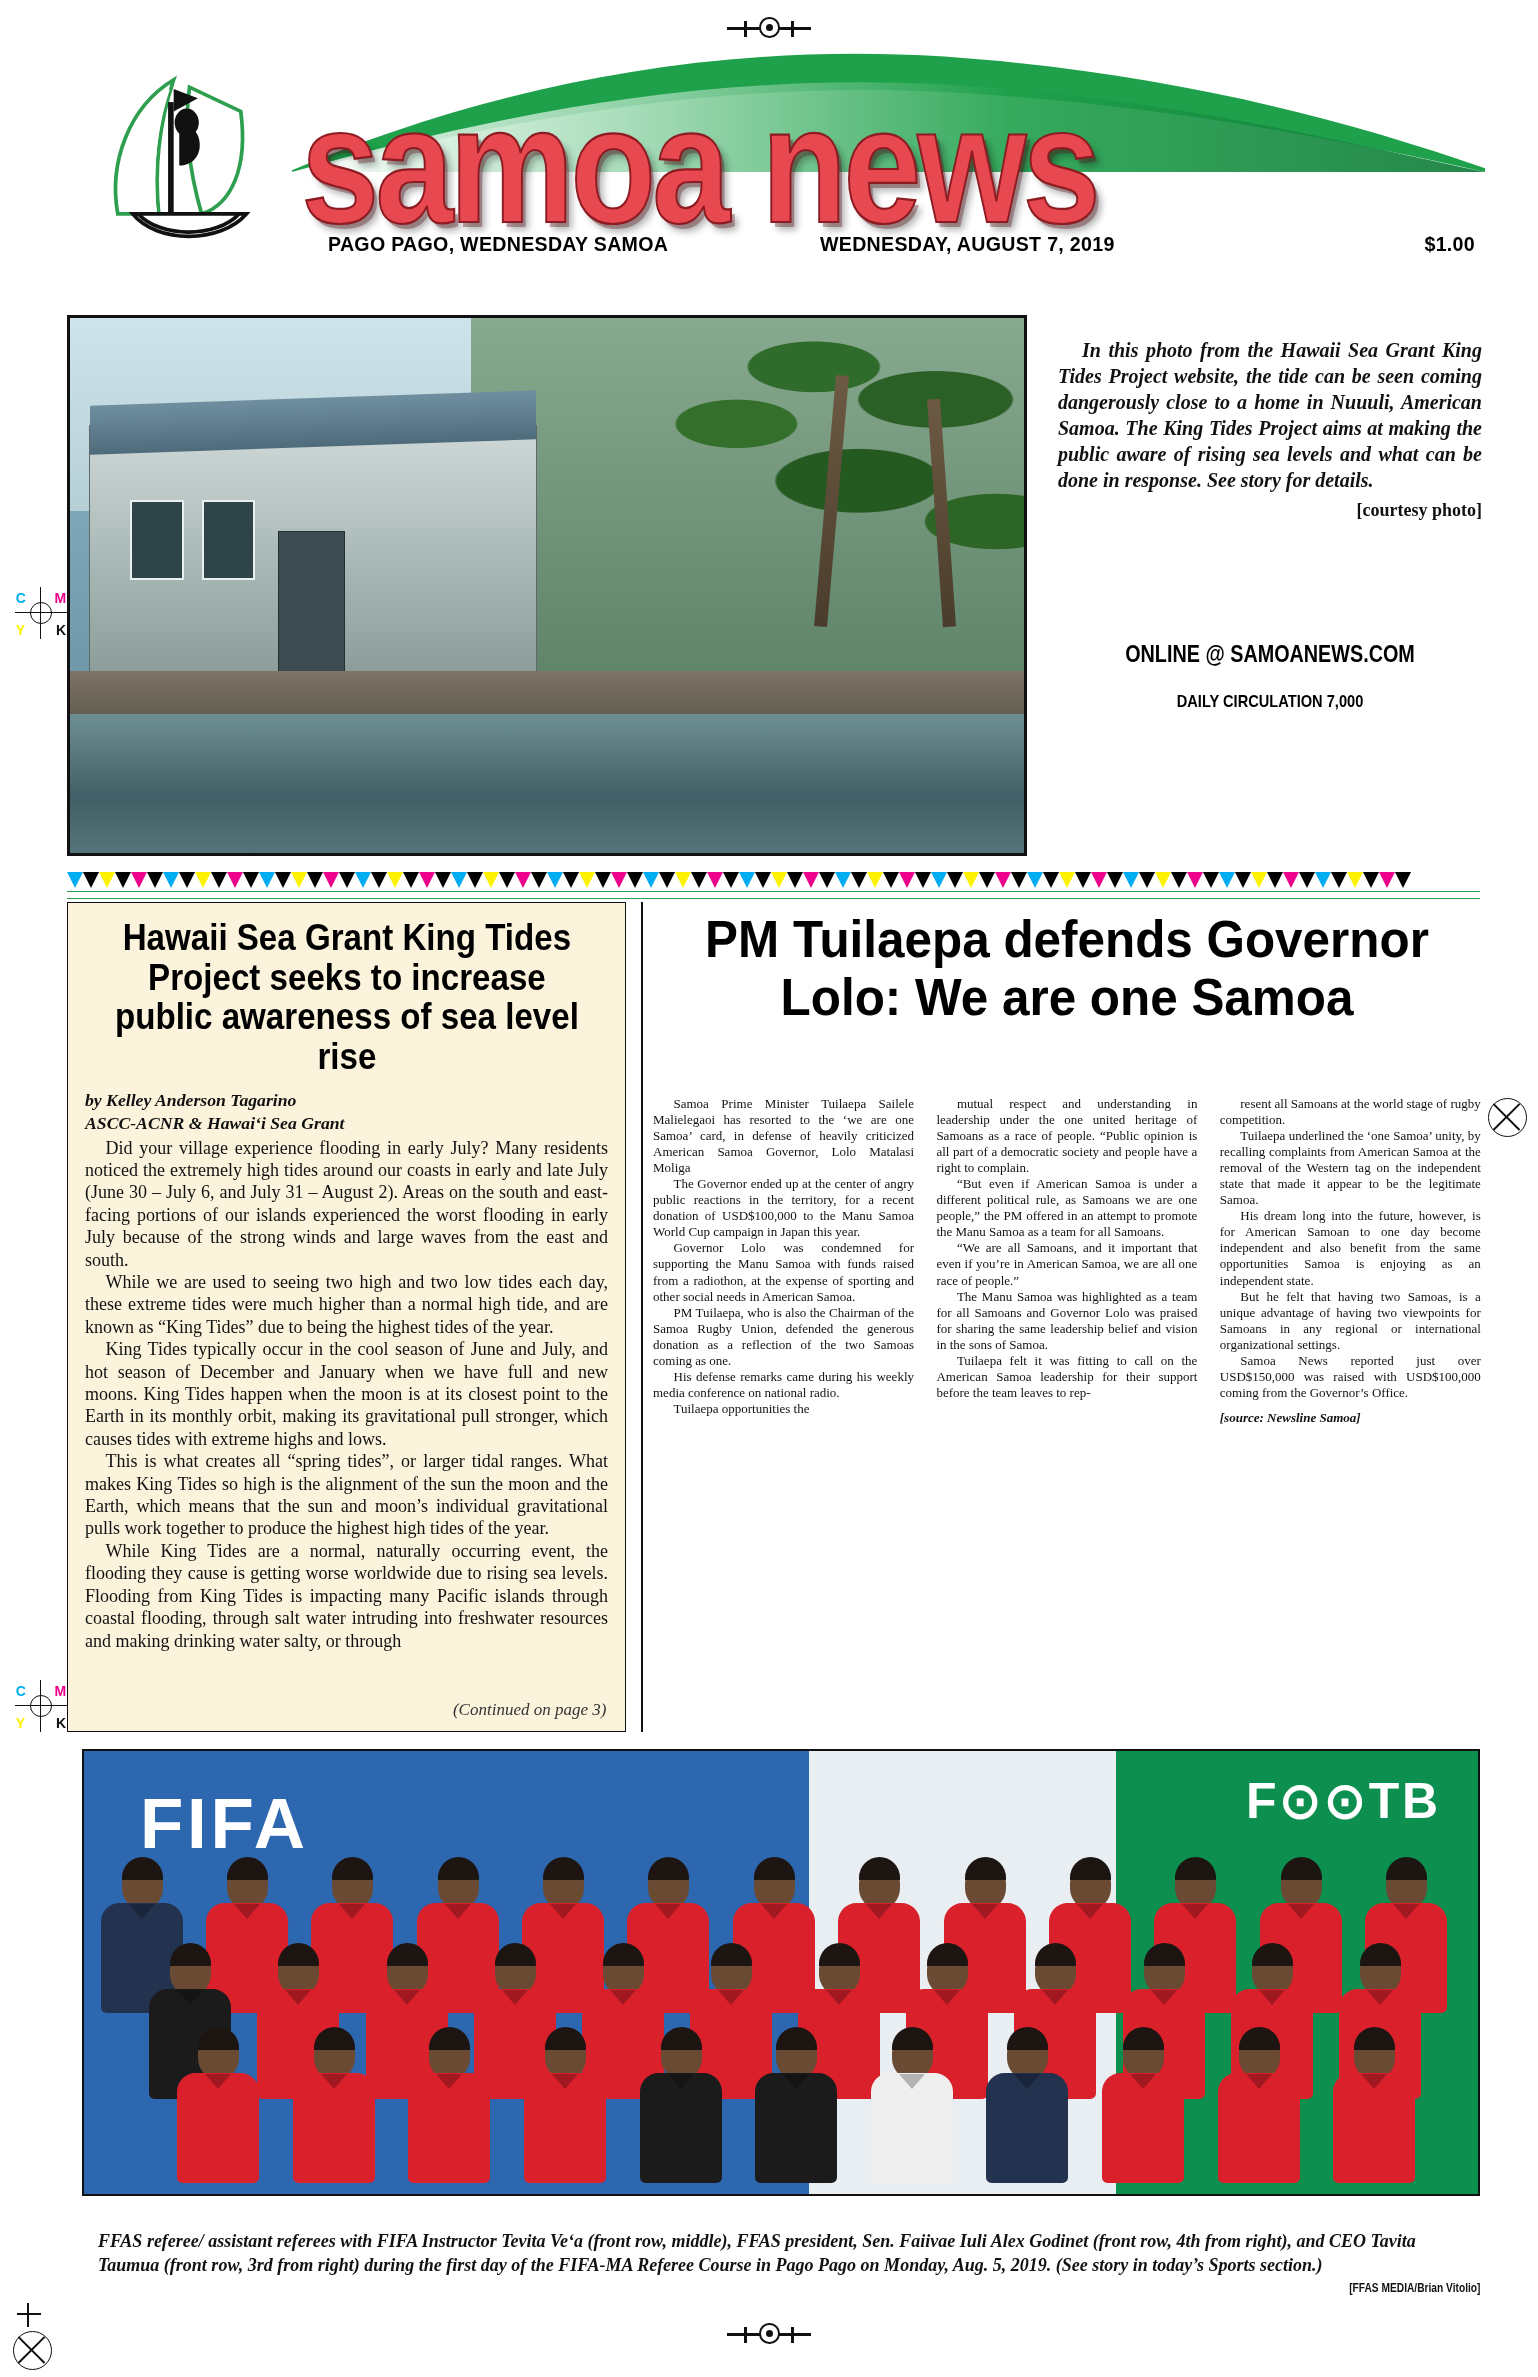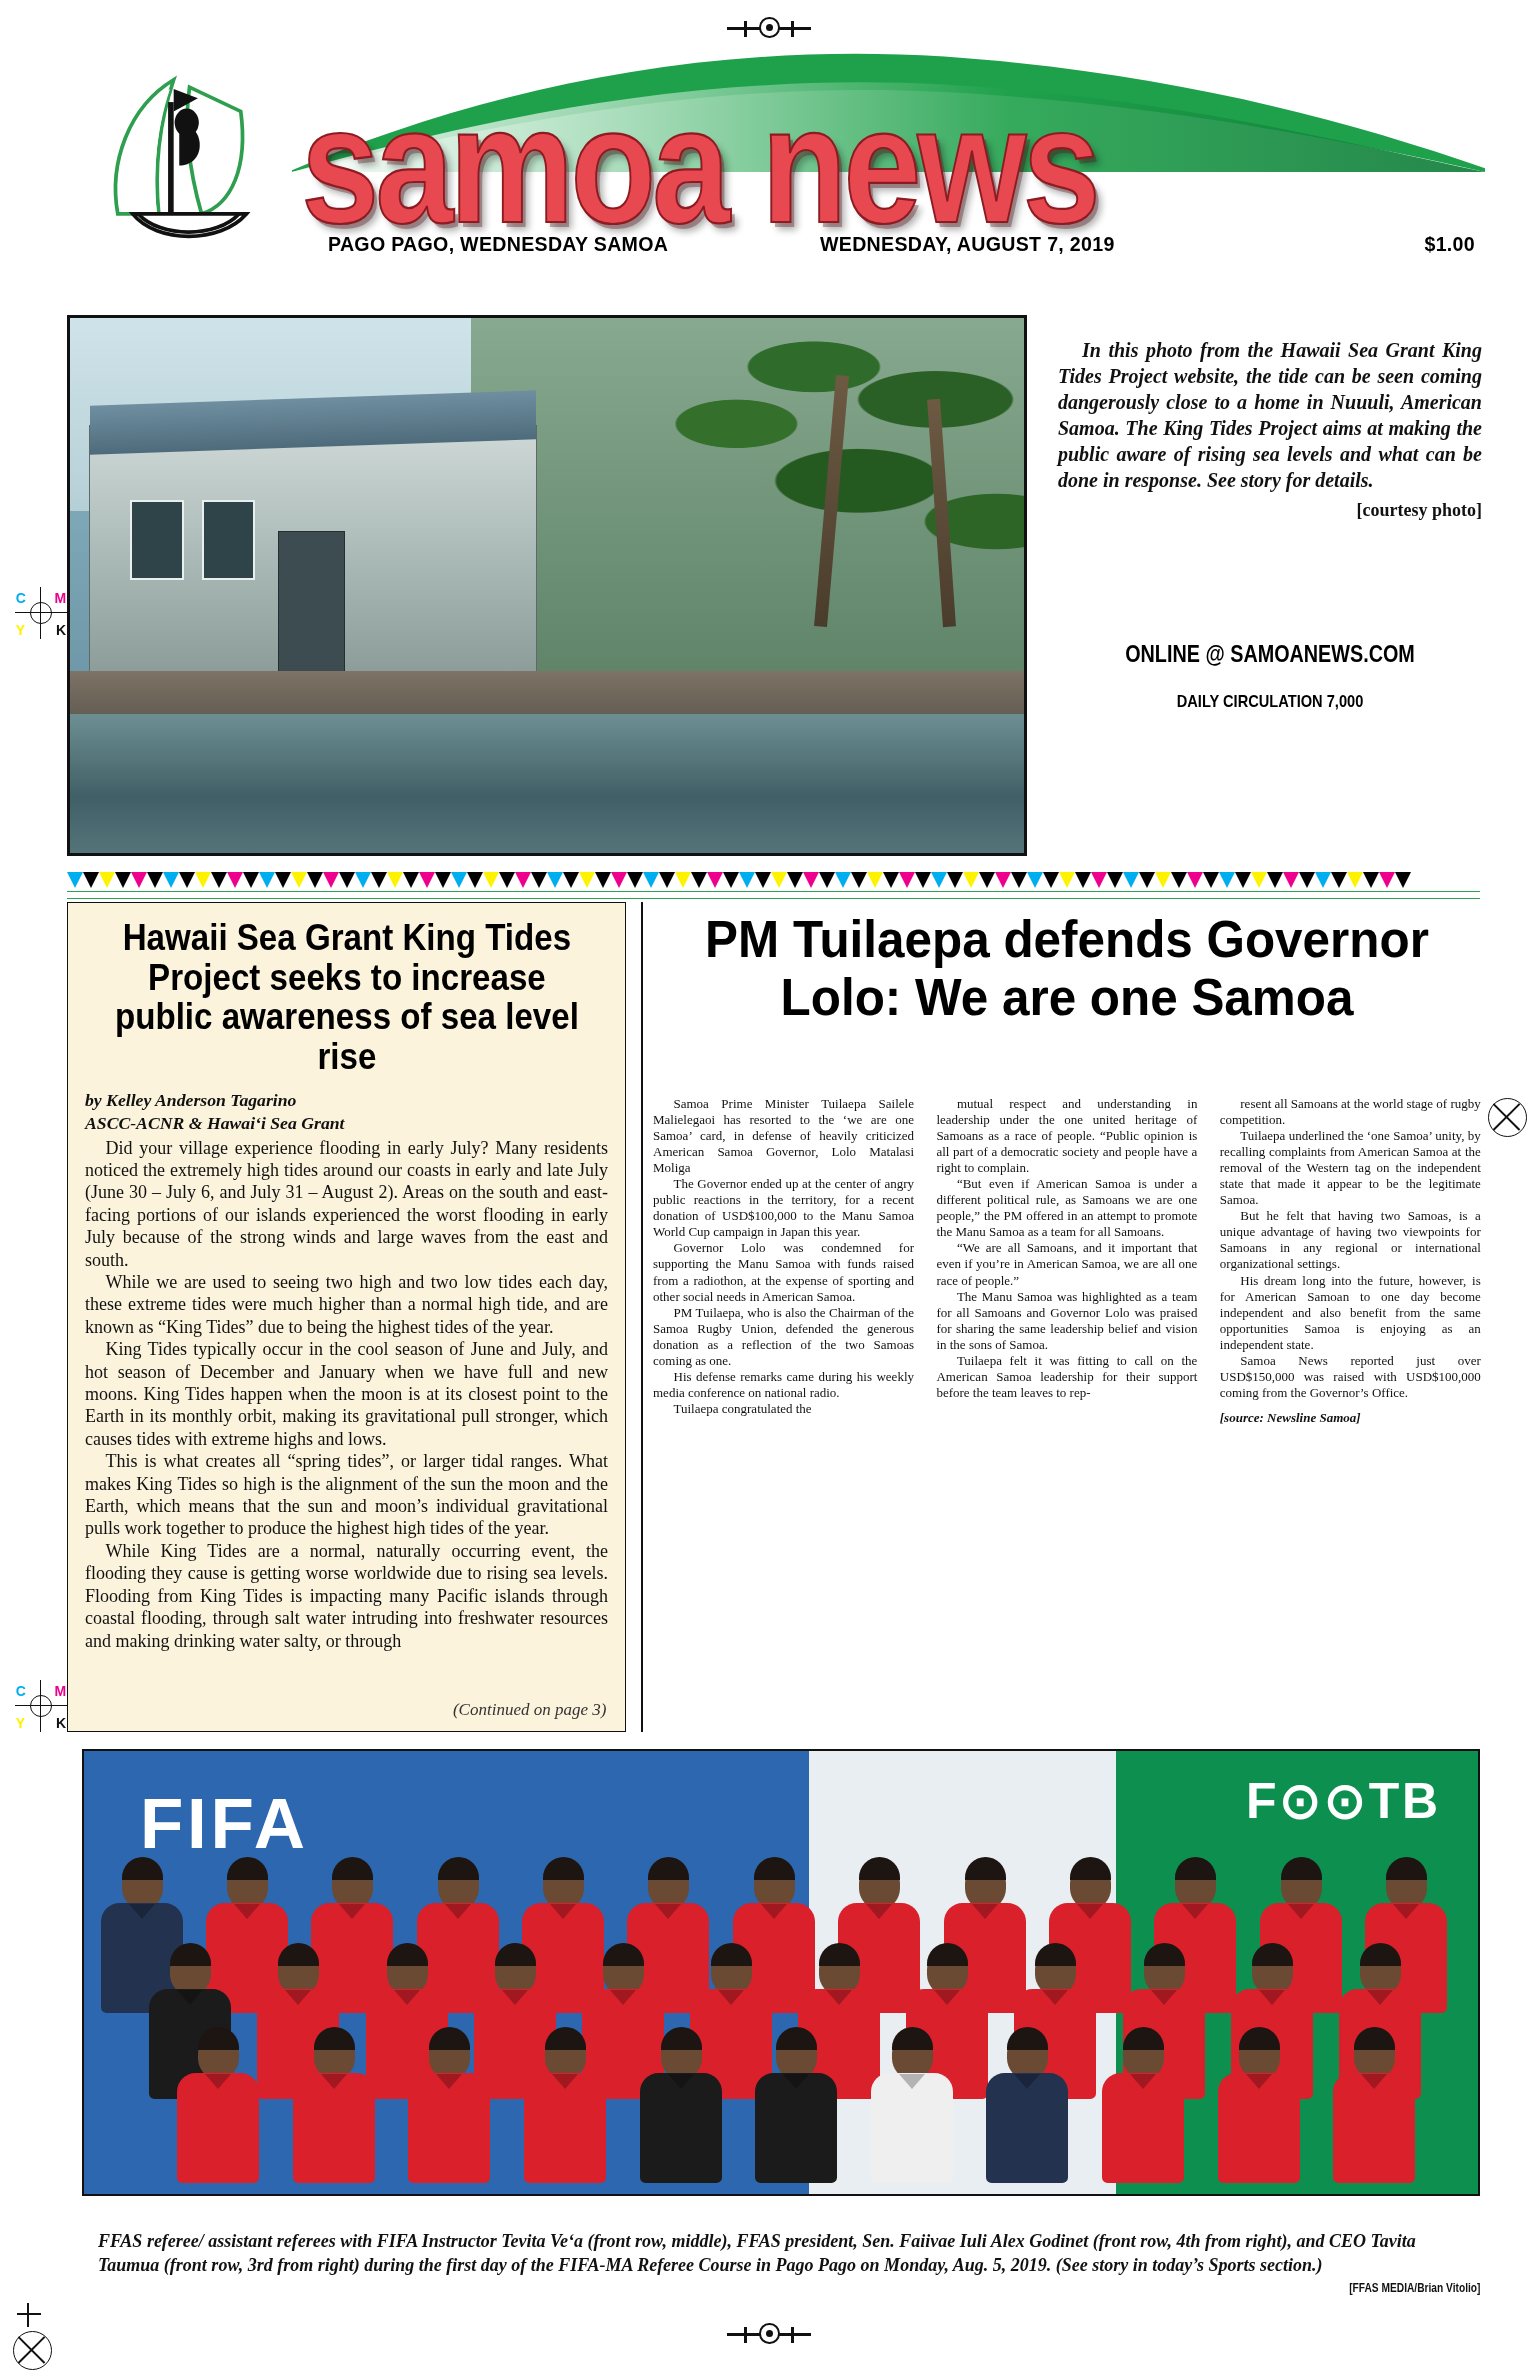--- a/index.html
+++ b/index.html
@@ -346,34 +346,34 @@
 
 <div id="main-rule"></div>
 <div id="main-headline">PM Tuilaepa defends Governor Lolo:   We are one Samoa</div>
 <div id="main-cols">
   <div class="mcol">
       <p>Samoa Prime Minister Tuilaepa Sailele Malielegaoi has resorted to the ‘we are one Samoa’  card, in defense of heavily criticized American Samoa Governor, Lolo Matalasi Moliga</p>
       <p>The Governor ended up at the center of angry public reactions in the territory, for a recent donation of USD$100,000 to the Manu Samoa World Cup campaign in Japan this year.</p>
       <p>Governor Lolo was condemned for supporting the Manu Samoa with funds raised from a radiothon, at the expense of sporting and other social needs in American Samoa.</p>
       <p>PM Tuilaepa, who is also the Chairman of the Samoa Rugby Union, defended the generous donation as a reflection of the two Samoas coming as one.</p>
       <p>His defense remarks came during his weekly media conference on national radio.</p>
-      <p>Tuilaepa congratulated the</p>
+      <p>Tuilaepa opportunities the</p>
     </div>
   <div class="mcol">
       <p>mutual respect and understanding in leadership under the one united heritage of Samoans as a race of people. “Public opinion is all part of a democratic society and people have a right to complain.</p>
       <p>“But even if American Samoa is under a different political rule, as Samoans we are one people,” the PM offered in an attempt to promote the Manu Samoa as a team for all Samoans.</p>
       <p>“We are all Samoans, and it important that even if you’re in American Samoa, we are all one race of people.”</p>
       <p>The Manu Samoa was highlighted as a team for all Samoans and Governor Lolo was praised for sharing the same leadership belief and vision in the sons of Samoa.</p>
       <p>Tuilaepa felt it was fitting to call on the American Samoa leadership for their support before the team leaves to rep-</p>
     </div>
   <div class="mcol">
       <p>resent all Samoans at the world stage of rugby competition.</p>
       <p>Tuilaepa underlined the ‘one Samoa’ unity, by recalling complaints from American Samoa at the removal of the Western tag on the independent state that made it appear to be the legitimate Samoa.</p>
+      <p>His dream long into the future, however, is for American Samoan to one day become independent and also benefit from the same opportunities Samoa is enjoying as an independent state.</p>
       <p>But he felt that having two Samoas, is a unique advantage of having two viewpoints for Samoans in any regional or international organizational settings.</p>
-      <p>His dream long into the future, however, is for American Samoan to one day become independent and also benefit from the same opportunities Samoa is enjoying as an independent state.</p>
       <p>Samoa News reported just over USD$150,000 was raised with USD$100,000 coming from the Governor’s Office.</p>
       <p class="src">[source: Newsline Samoa]</p>
     </div>
 </div>
 
 <div class="circlex" style="left:1488px;top:1098px;"></div>
 
 <div id="team-photo">
   <div class="tp-bg"></div>
   <div class="tp-fifa">FIFA</div>

